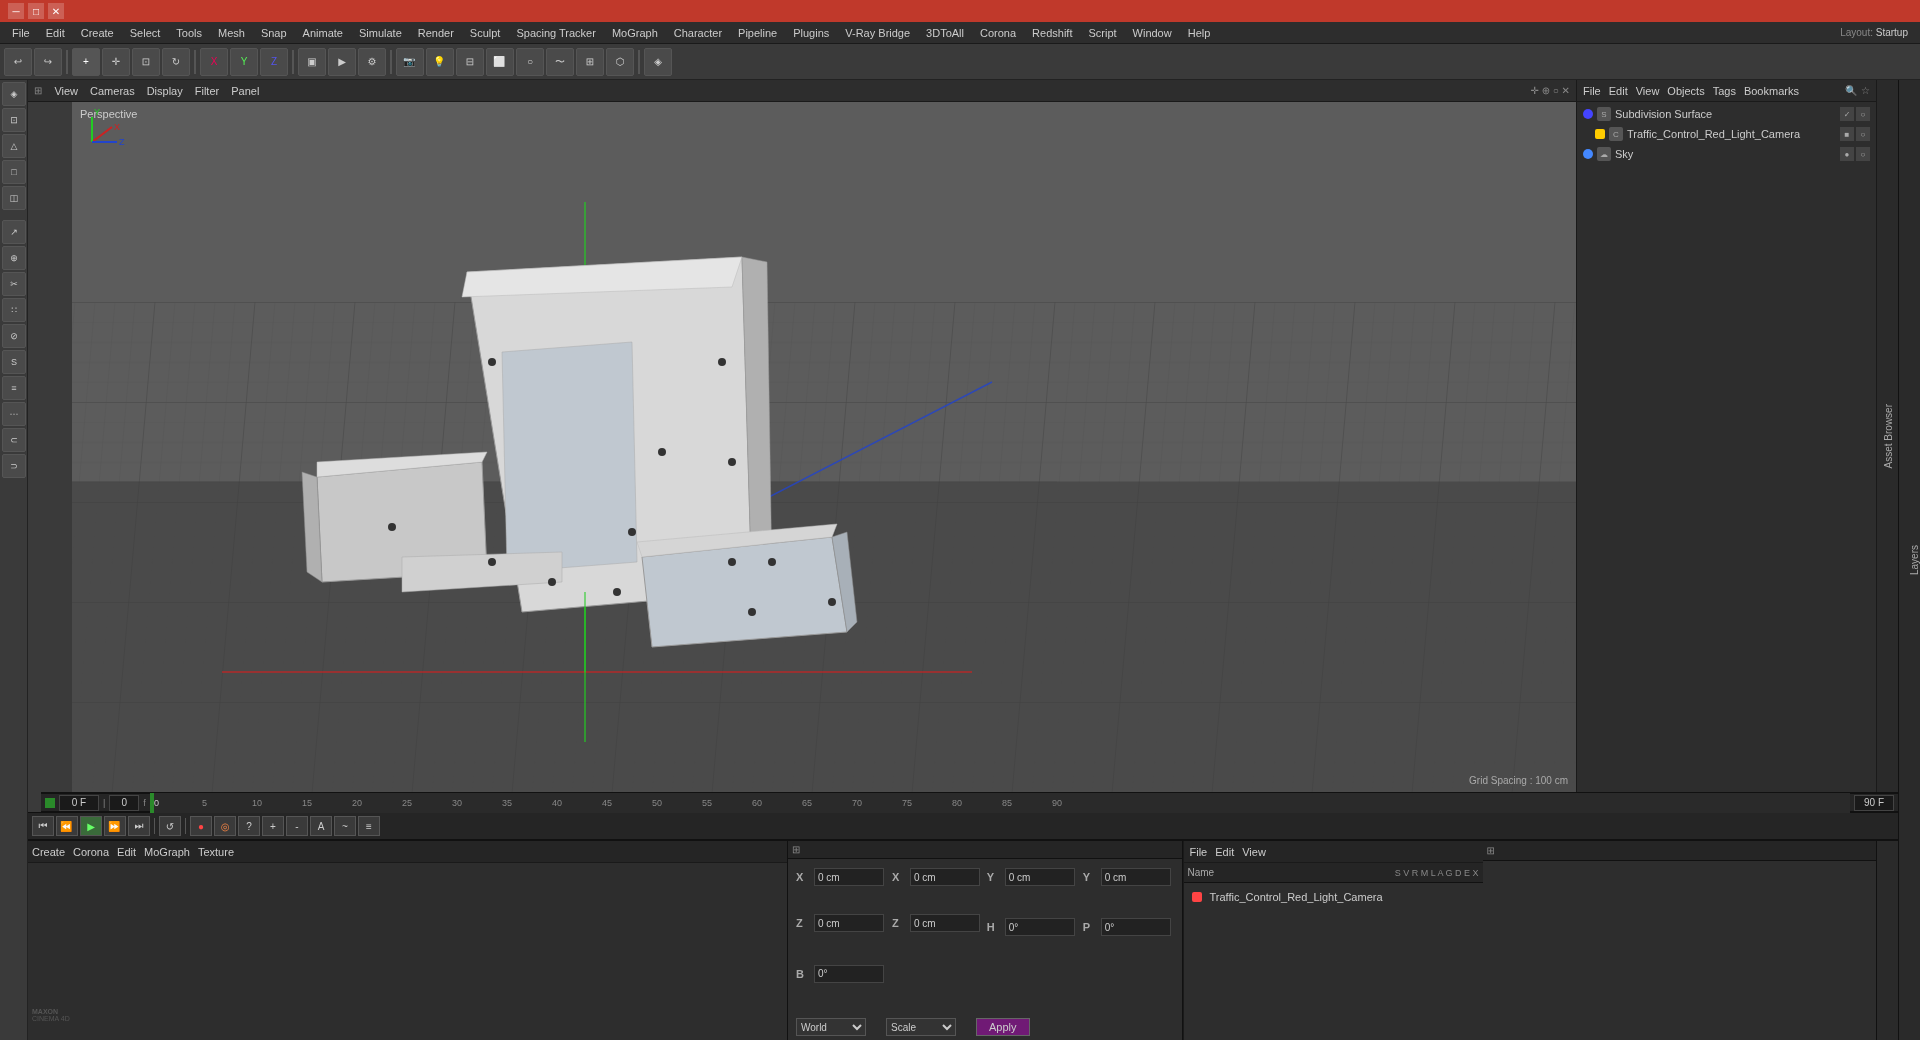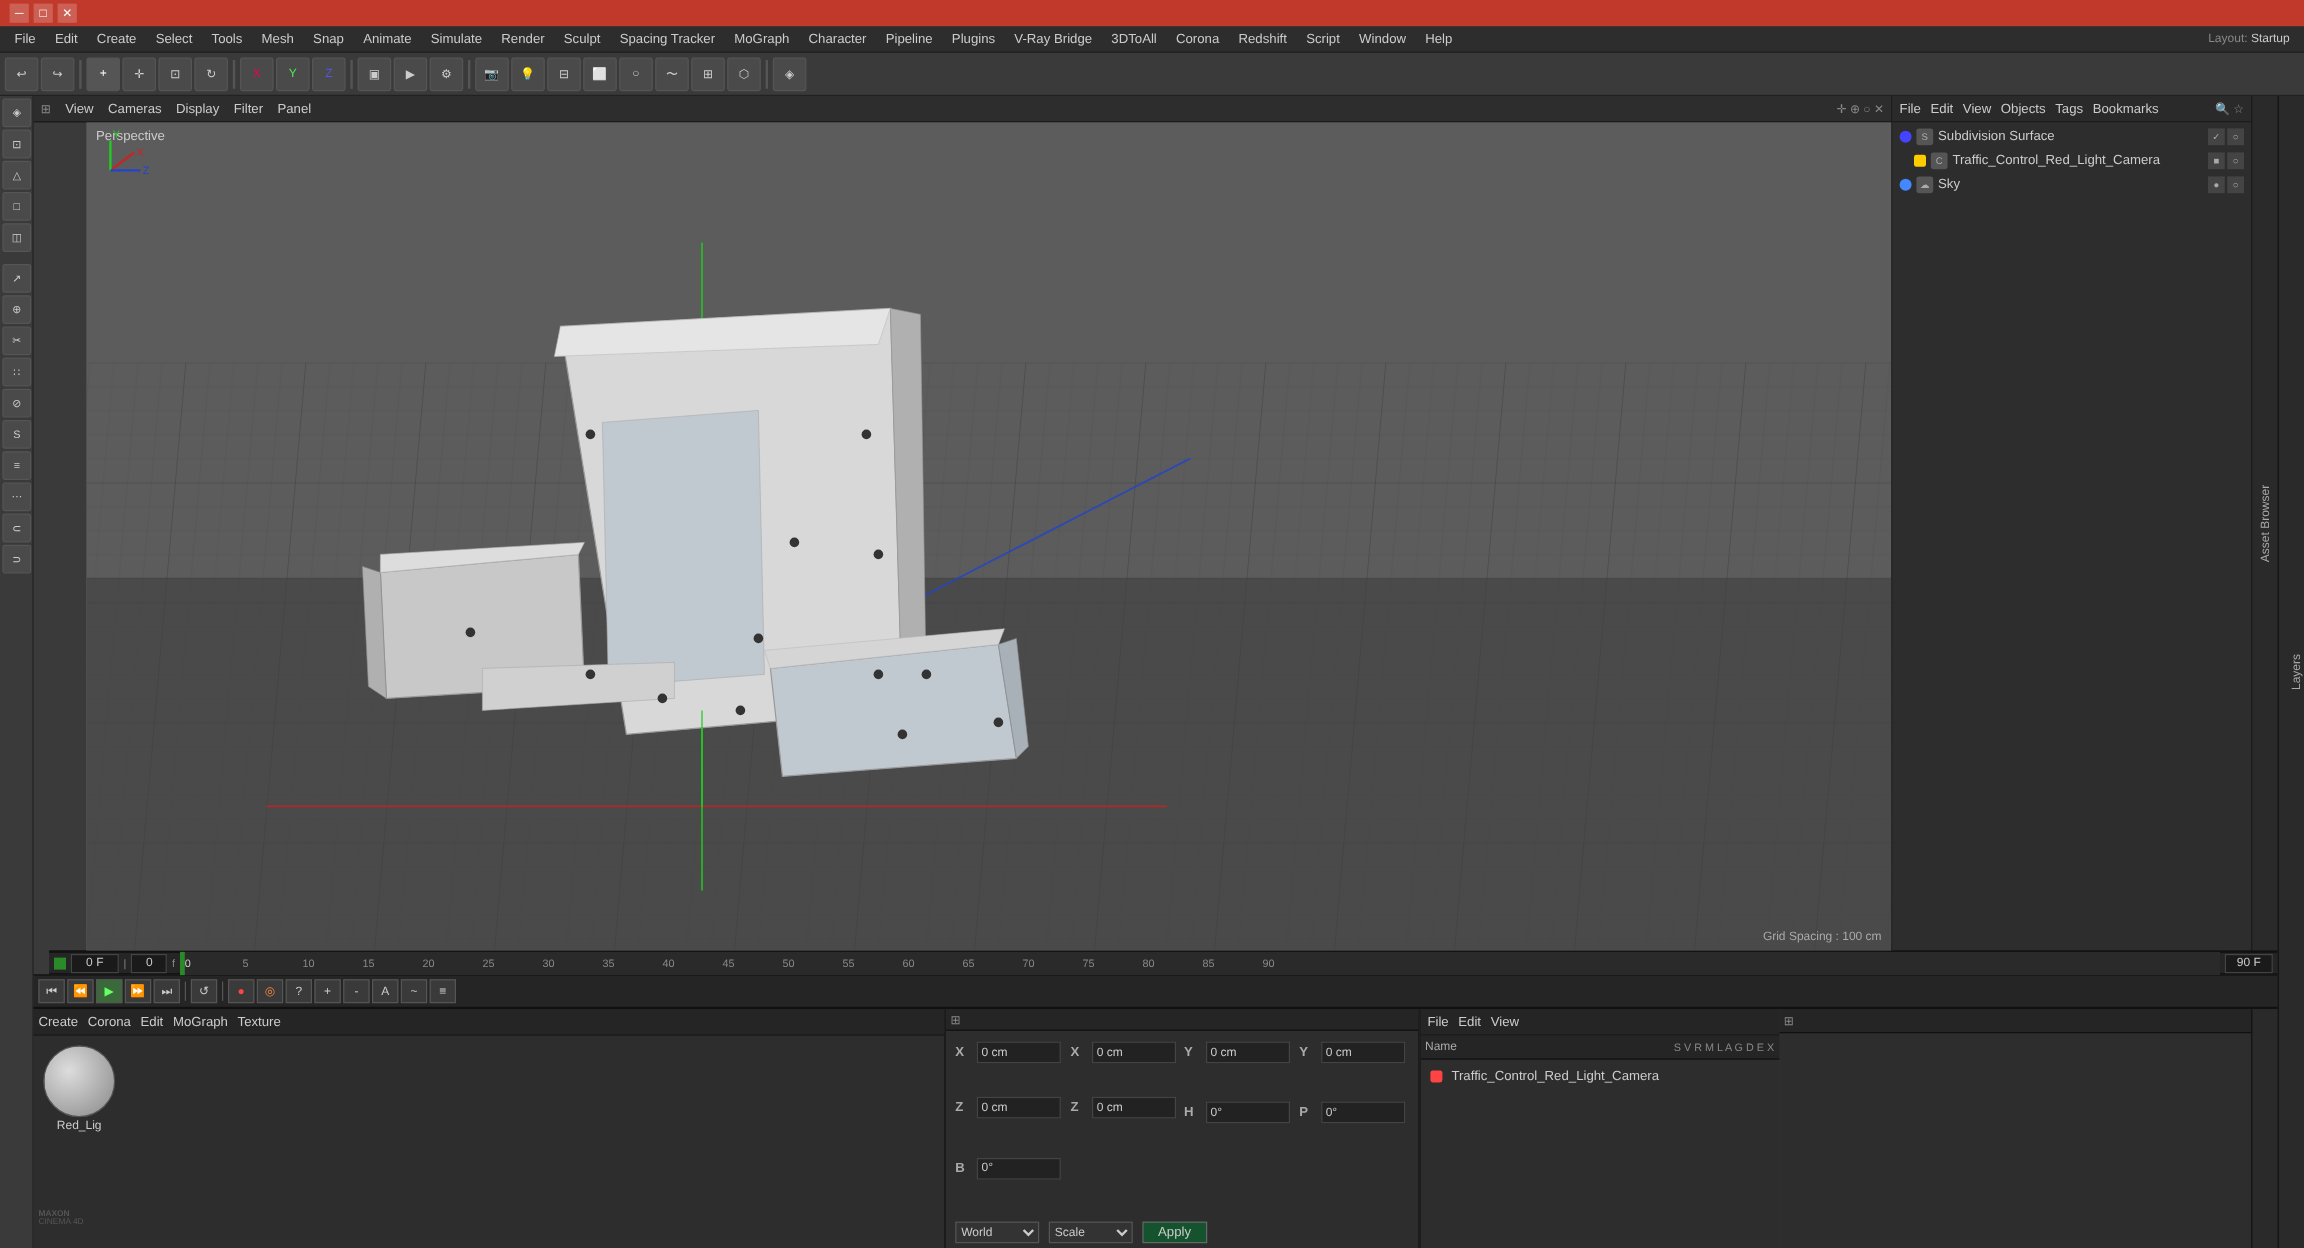--- a/index.html
+++ b/index.html
@@ -295,32 +295,32 @@
       color: #ccc;
       font-size: 10px;
       padding: 0 3px;
     }
     .coord-sep { color: #555; }
 
     #coords-footer {
       padding: 4px 8px;
       display: flex;
       align-items: center;
-      gap: 8px;
+      gap: 20px;
     }
     .coord-select {
       width: 70px; height: 18px;
       background: #333;
       border: 1px solid #555;
       color: #ccc;
       font-size: 10px;
     }
     .apply-btn {
       padding: 2px 12px;
-      background: #14532d;
+      background: #701a75;
       border: 1px solid #666;
       color: #ccc;
       font-size: 11px;
       cursor: pointer;
     }
 
     
     #object-manager2 {
       width: 300px;
       background: #2d2d2d;
@@ -731,26 +731,20 @@
     <div id="bottom-row" style="height:200px;display:flex;border-top:1px solid #111;">
 
       <div id="material-editor" style="width: 760px; background: rgb(45, 45, 45); border-right: 1px solid rgb(17, 17, 17); display: flex; flex-direction: column; position: relative;">
         <div id="mat-toolbar">
           <span class="mat-menu">Create</span>
           <span class="mat-menu">Corona</span>
           <span class="mat-menu">Edit</span>
           <span class="mat-menu">MoGraph</span>
           <span class="mat-menu">Texture</span>
         </div>
-        <div id="mat-content">
-          <div style="display:flex;flex-direction:column;align-items:center;">
-            <div class="mat-ball"></div>
-            <div class="mat-name">Red_Lig</div>
-          </div>
-        </div>
 
         <div style="position:absolute; bottom:18px; left:4px;">
           <div style="color:#555;font-size:7px;font-weight:bold;">MAXON</div>
           <div style="color:#555;font-size:7px;">CINEMA 4D</div>
         </div>
       </div>
 
       <div id="coords-panel" style="width:320px;background:#2d2d2d;border-right:1px solid #111;display:flex;flex-direction:column;">
         <div style="height:18px;background:#252525;border-bottom:1px solid #111;padding:0 4px;display:flex;align-items:center;">
           <span style="color:#888;font-size:10px;">⊞</span>

